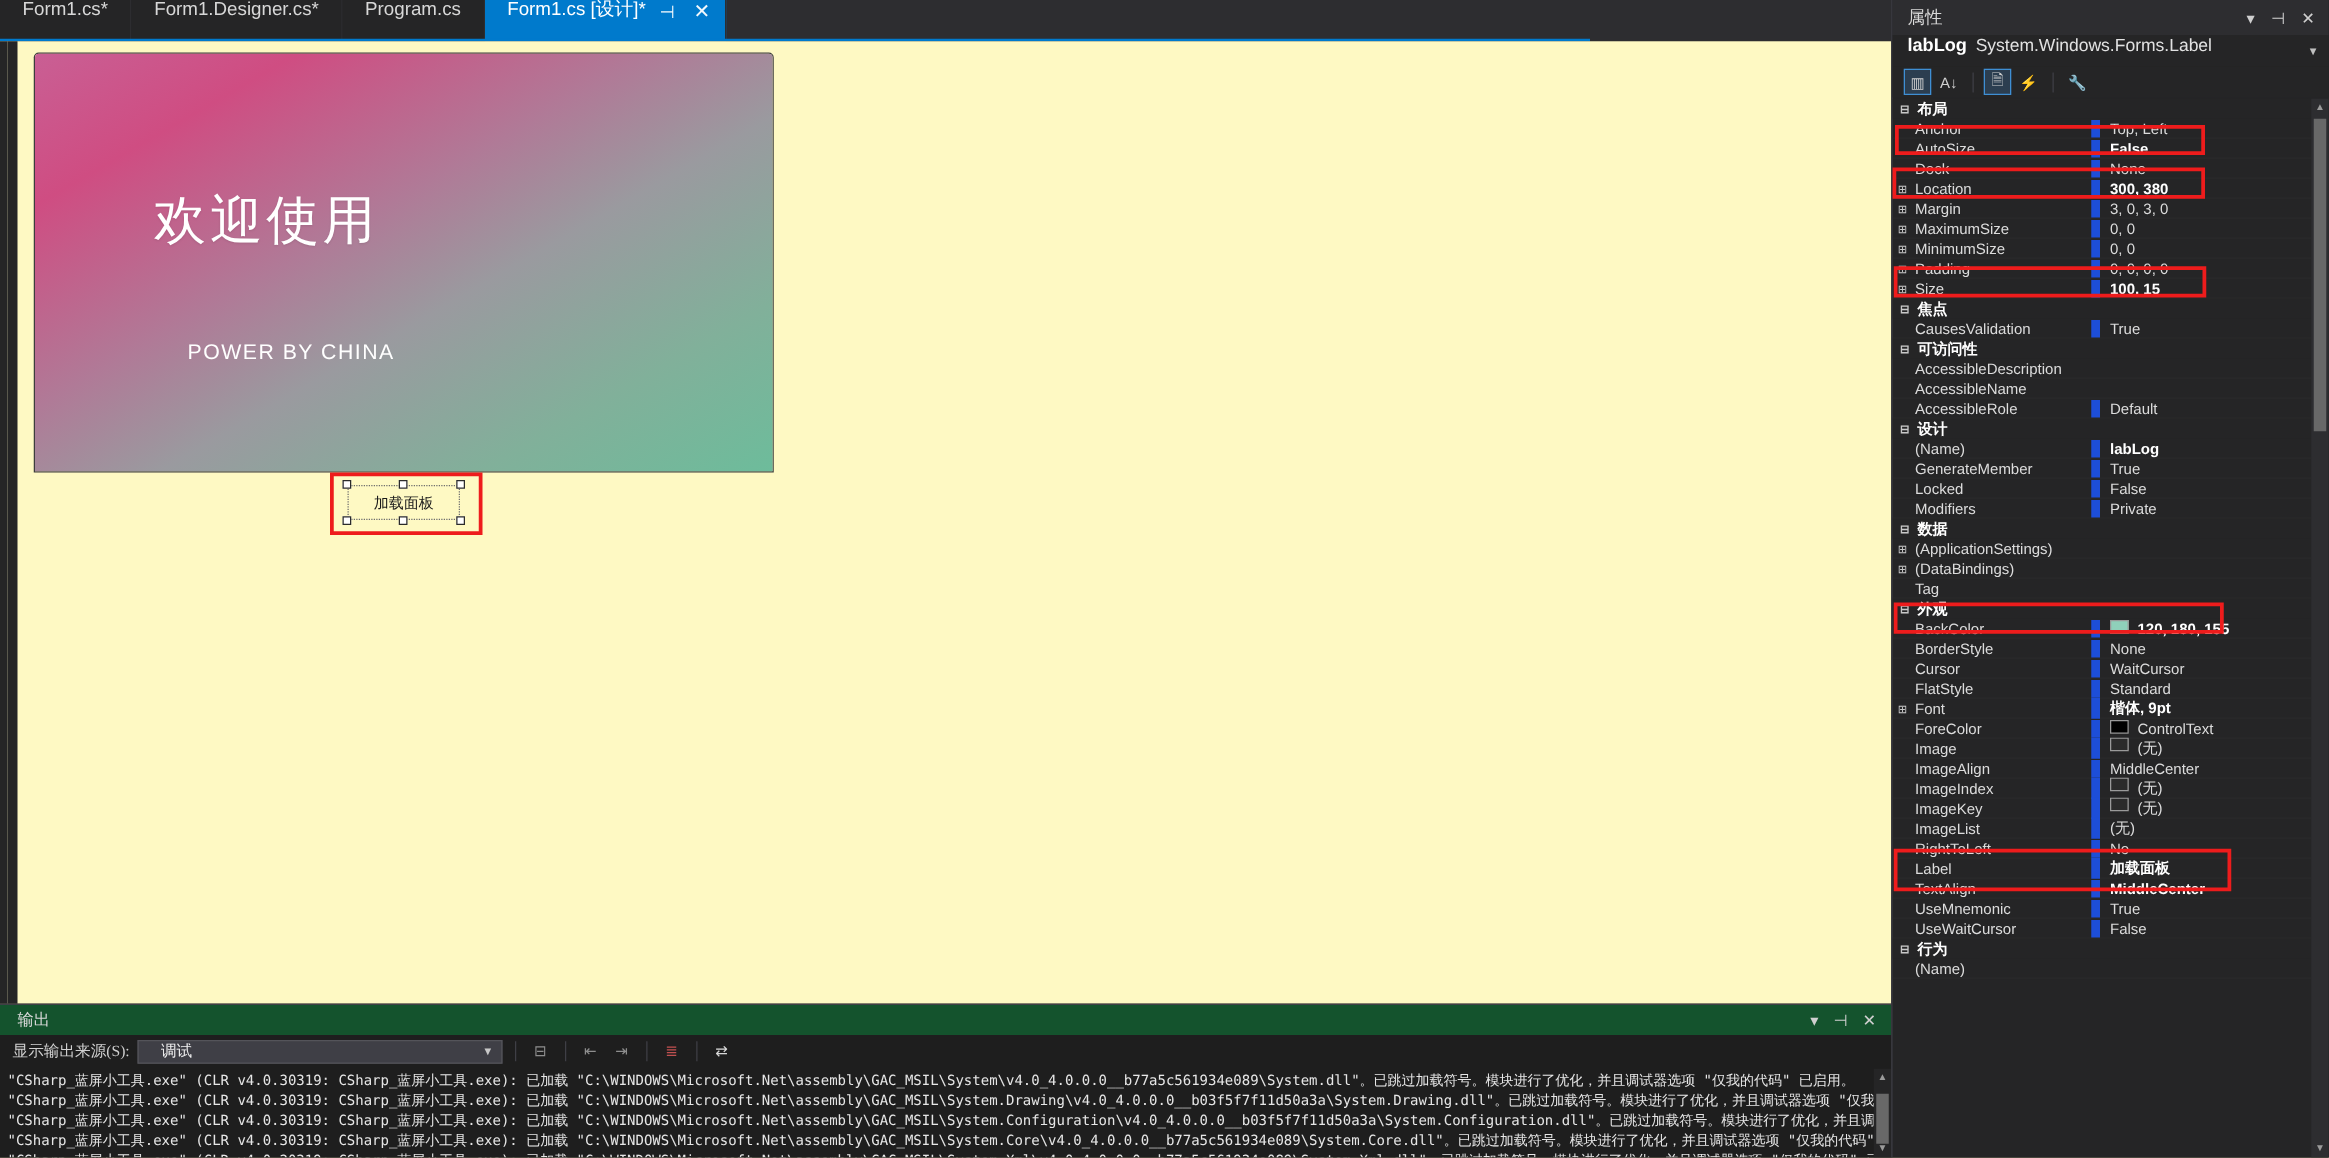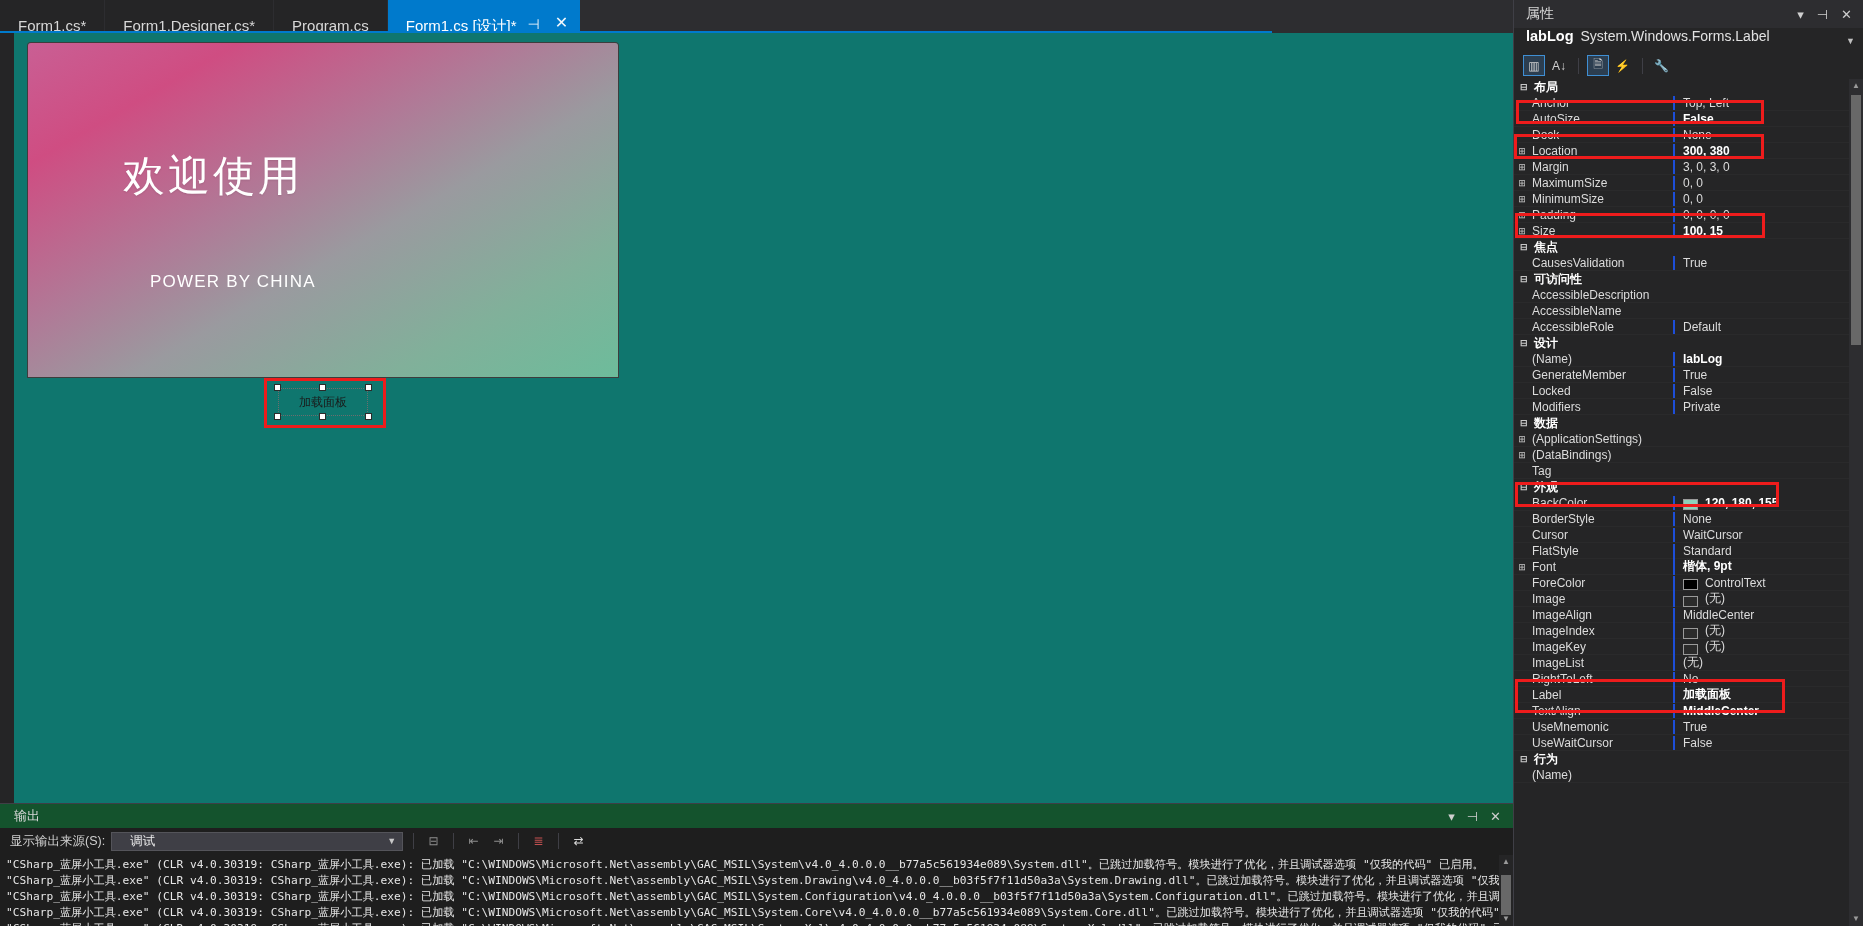--- a/index.html
+++ b/index.html
@@ -11,21 +11,21 @@
   }
   body { position: relative; }
 
   
   #tabstrip {
     position: absolute; left: 0; top: 0; width: 1513px; height: 33px;
     background: #2d2d30;
     display: flex; align-items: stretch;
   }
   .tab {
-    display: flex; align-items: flex-end; gap: 7px;
+    display: flex; align-items: flex-start; gap: 7px;
     padding: 0 18px 0 18px;
     color: #f1f1f1; font-size: 15px;
     background: #252526;
     border-right: 1px solid #2d2d30;
     white-space: nowrap;
     position: relative;
   }
   .tab.inactive { background: #252526; color: #d8d8d8; }
   .tab.active {
     background: #007acc; color: #ffffff;
@@ -46,21 +46,21 @@
     position: absolute; right: 0; top: 0; width: 60px; height: 31px;
     background: #2d2d30; display: flex; align-items: center;
     justify-content: flex-end; gap: 10px; padding-right: 10px;
     color: #c8c8c8;
   }
   .glyph-btn { font-size: 13px; color: #cfcfcf; cursor: default; line-height: 1; }
 
   
   #designer {
     position: absolute; left: 0; top: 33px; width: 1513px; height: 770px;
-    background: #0f766e;
+    background: #fef9c3;
     border-left: 6px solid #252526;
   }
   #ruler-left {
     position: absolute; left: 0; top: 0; width: 8px; height: 100%;
     background: #252526;
   }
   #form-canvas {
     position: absolute; left: 22px; top: 10px; width: 590px; height: 334px;
     background: linear-gradient(150deg, #c95f94 0%, #cf4d82 18%, #b07a97 42%, #9a9a9f 58%, #81b09a 80%, #6dbc9b 100%);
     border-radius: 3px 3px 0 0;
@@ -122,21 +122,21 @@
   #output-header-dots { flex: 1; }
   #output-header-tools {
     display: flex; align-items: center; gap: 12px; padding-right: 12px;
     color: #cfcfcf; font-size: 13px;
   }
   #output-toolbar {
     position: absolute; left: 0; top: 24px; width: 100%; height: 26px;
     display: flex; align-items: center; gap: 6px; padding-left: 10px;
     background: #1e1e1e;
   }
-  #output-src-label { color: #d0d0d0; font-size: 12.5px; white-space: nowrap; }
+  #output-src-label { color: #d0d0d0; font-size: 12.5px; white-space: nowrap; font-family: Liberation Serif, serif; }
   #output-src-select {
     width: 292px; height: 19px; background: #3f3f46; border: 1px solid #54545a;
     color: #f0f0f0; font-size: 12.5px; display: flex; align-items: center;
     padding-left: 18px; position: relative;
   }
   #output-src-select .caret {
     position: absolute; right: 6px; top: 3px; font-size: 9px; color: #c8c8c8;
   }
   .out-tb-sep { width: 1px; height: 16px; background: #3f3f46; margin: 0 4px; }
   .out-tb-icon {
@@ -222,22 +222,22 @@
   .prop-row .exp {
     width: 16px; text-align: center; font-size: 9px; color: #c8c8c8;
     flex: 0 0 16px;
   }
   .prop-row .pname {
     flex: 0 0 143px; padding-left: 2px; overflow: hidden;
     white-space: nowrap; color: #dcdcdc;
   }
   .prop-row .pval {
     flex: 1; padding-left: 8px; overflow: hidden; white-space: nowrap;
-    display: flex; align-items: flex-end; gap: 7px; color: #dcdcdc;
-    border-left: 2px solid #1d4ed8;
+    display: flex; align-items: flex-start; gap: 7px; color: #dcdcdc;
+    border-left: 7px solid #1d4ed8;
   }
   .prop-row.bold .pval { font-weight: bold; color: #ffffff; }
   .swatch {
     width: 15px; height: 11px; border: 1px solid #9a9a9a; flex: 0 0 15px;
   }
   #props-scrollbar {
     position: absolute; right: 0; top: 79px; bottom: 0; width: 14px;
     background: #2d2d30;
   }
   #props-scrollbar .thumb {

